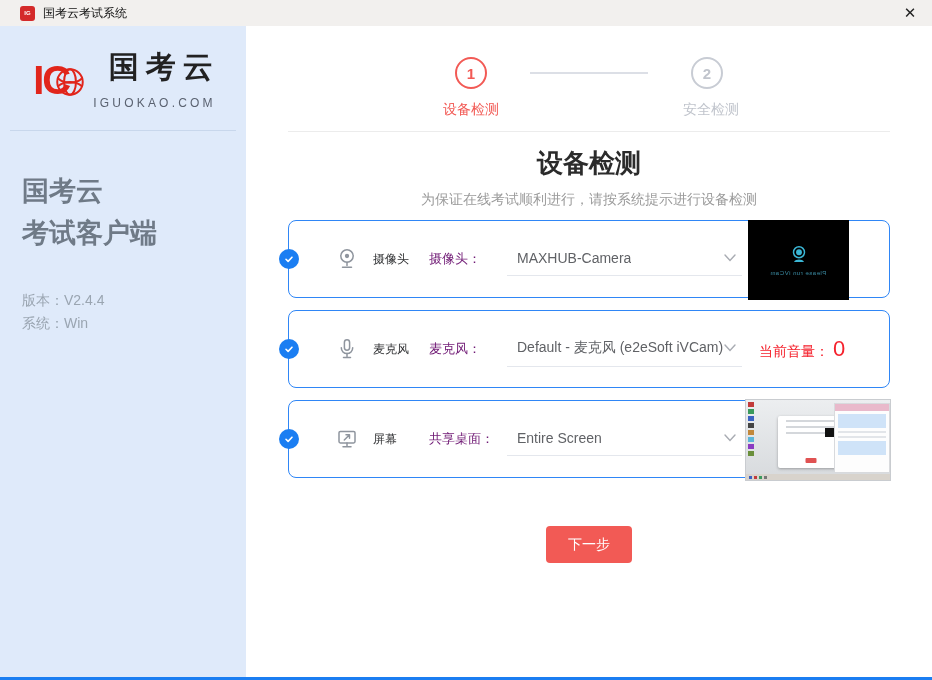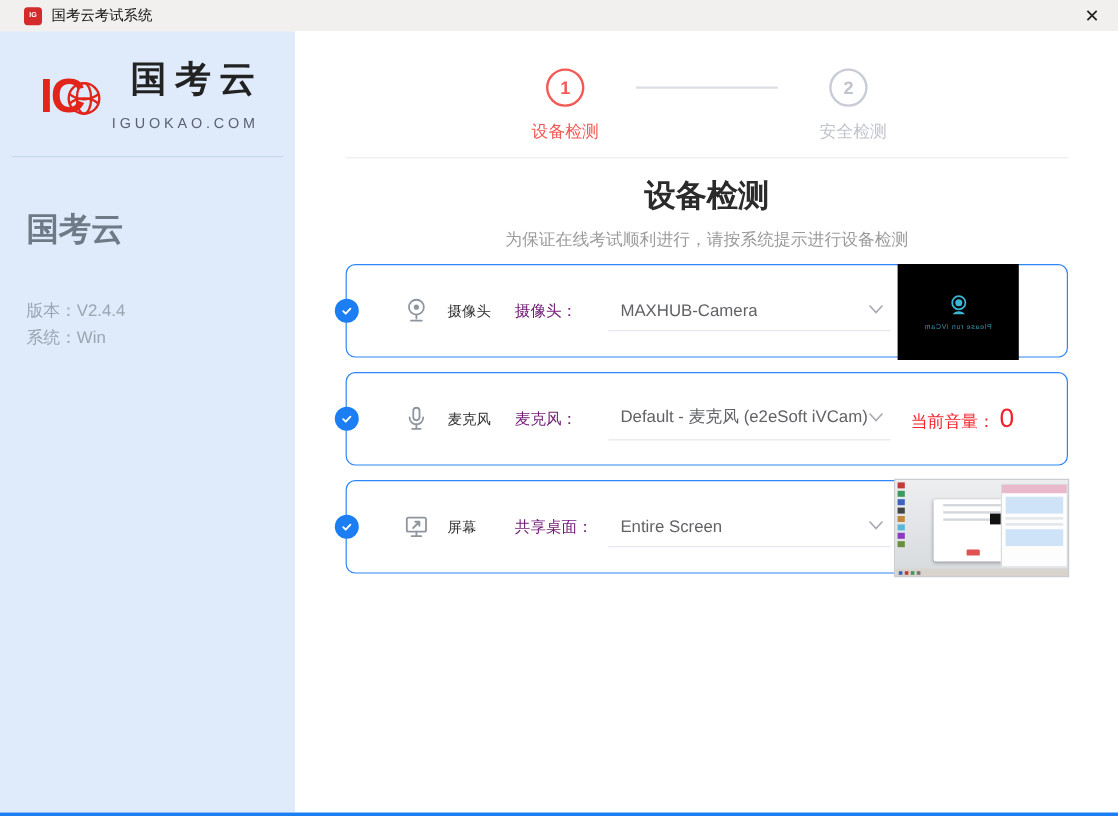--- a/index.html
+++ b/index.html
@@ -116,20 +116,21 @@
           <path d="M3.6 15 C 8 11, 16 11, 20.4 15"></path>
         </svg>
         <div class="logo-text">
           <span class="logo-cn">国考云</span>
           <span class="logo-en">IGUOKAO.COM</span>
         </div>
       </div>
       <div class="sidebar-divider"></div>
       <div class="app-title">
         <div>国考云</div>
+        <div>考试客户端</div>
       </div>
       <div class="sidebar-meta">
         <div>版本：V2.4.4</div>
         <div>系统：Win</div>
       </div>
     </div>
 
     <div class="main">
 
       <div class="steps">
@@ -257,16 +258,17 @@
                 <i style="background:#c23b3b"></i>
                 <i style="background:#3b9a5c"></i>
                 <i style="background:#777"></i>
             </div>
           </div>
         </div>
 
 
       </div>
 
+      <button class="next-btn">下一步</button>
 
     </div>
   </div>
 </div>
 
 </body></html>

